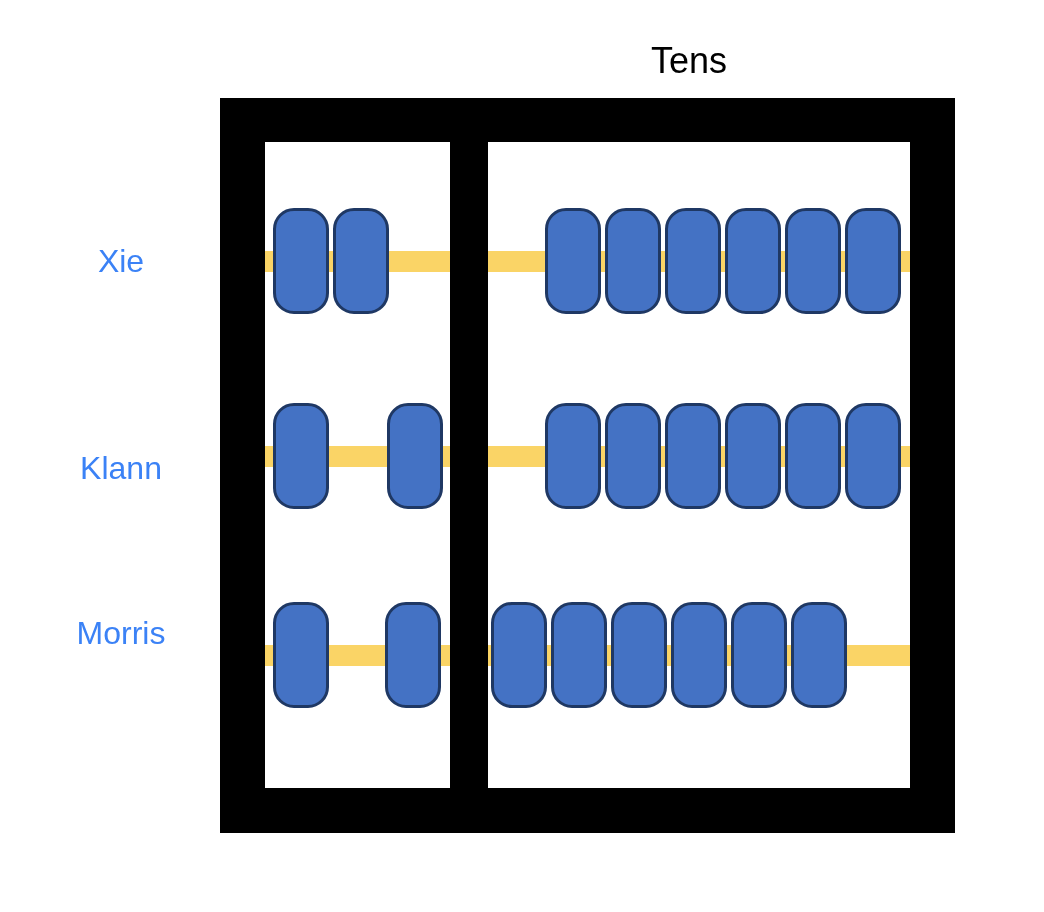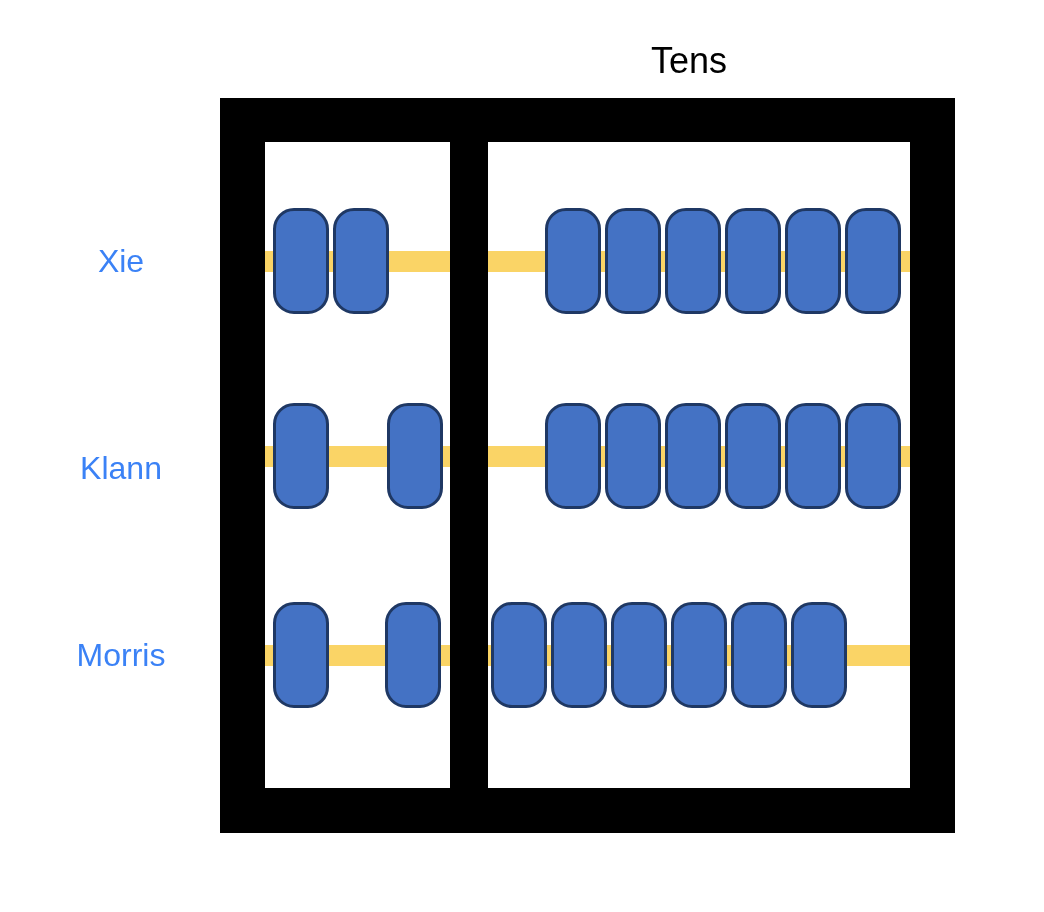--- a/index.html
+++ b/index.html
@@ -80,21 +80,21 @@
 <body>
 
 <div class="canvas">
 
 
   <div class="col-label ones">Tens</div>
 
   <div id="row-labels">
       <div class="row-label" style="top: 238px;">Xie</div>
       <div class="row-label" style="top: 445px;">Klann</div>
-      <div class="row-label" style="top: 632px;">Morris</div>
+      <div class="row-label" style="top: 610px;">Morris</div>
     </div>
 
   <div class="frame">
     <div class="window tens" id="tens-window">
         <div class="rod" style="top: 109px; background: rgb(250, 212, 102);"></div>
         <div class="bead" style="left: 8px; top: 66px; background: rgb(68, 114, 196); border-color: rgb(31, 56, 100);"></div>
         <div class="bead" style="left: 68px; top: 66px; background: rgb(68, 114, 196); border-color: rgb(31, 56, 100);"></div>
         <div class="rod" style="top: 304px; background: rgb(250, 212, 102);"></div>
         <div class="bead" style="left: 8px; top: 261px; background: rgb(68, 114, 196); border-color: rgb(31, 56, 100);"></div>
         <div class="bead" style="left: 122px; top: 261px; background: rgb(68, 114, 196); border-color: rgb(31, 56, 100);"></div>

